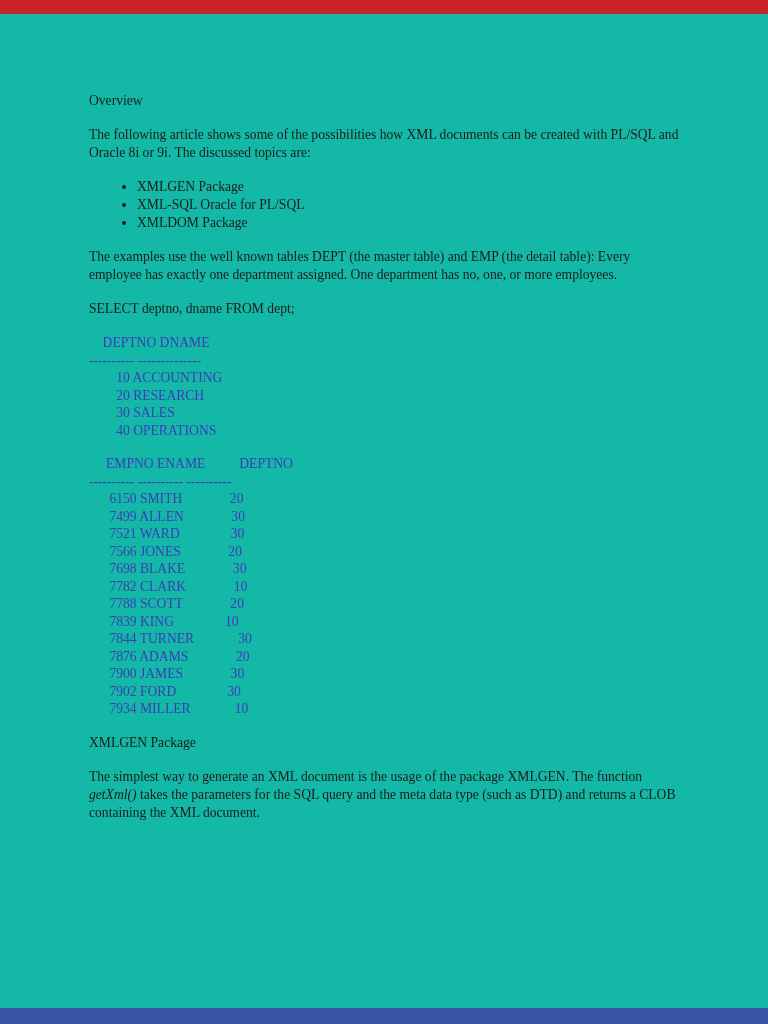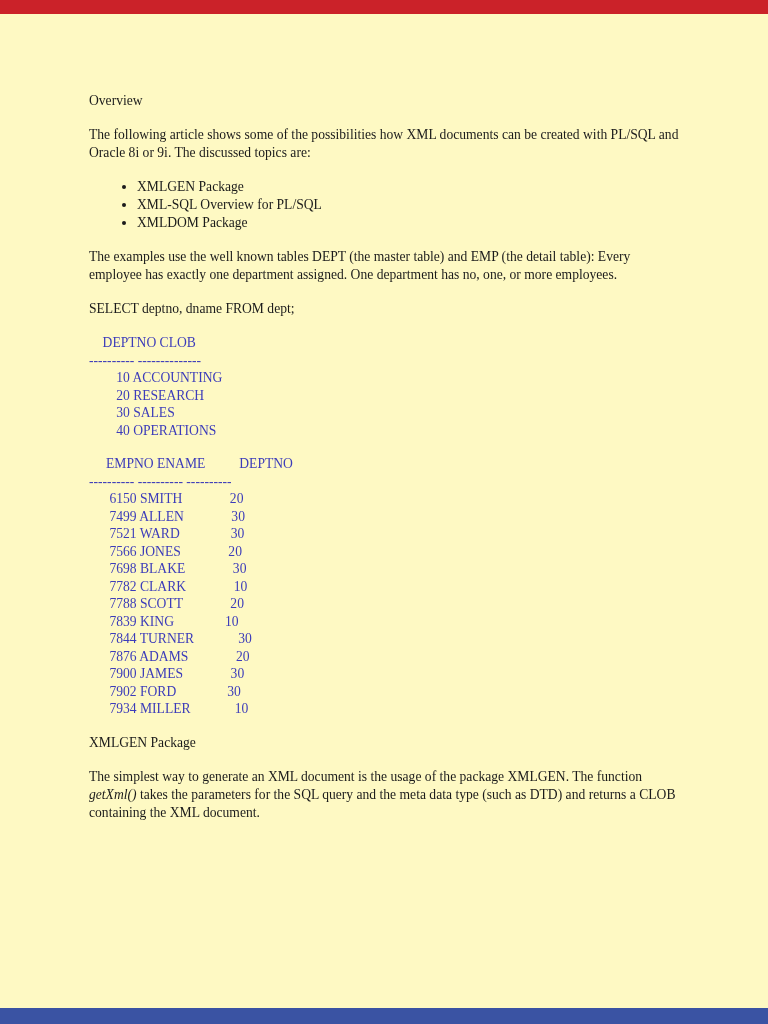--- a/index.html
+++ b/index.html
@@ -4,21 +4,21 @@
 <style>
   html, body { margin: 0; padding: 0; }
   body {
     width: 768px; height: 1024px;
     background: #ffffff;
     font-family: "Liberation Serif", "DejaVu Serif", serif;
   }
   .page {
     position: relative;
     width: 768px; height: 1024px;
-    background: #fef9c3;
+    background: #14b8a6;
     overflow: hidden;
     text-decoration: underline;
   }
   .top-bar {
     position: absolute; top: 0; left: 0;
     width: 768px; height: 14px;
     background: #cb2229;
   }
   .bottom-bar {
     position: absolute; bottom: 0; left: 0;
@@ -56,30 +56,30 @@
   <div class="top-bar"></div>
 
   <div class="content">
 
     <p>Overview</p>
 
     <p>The following article shows some of the possibilities how XML documents can be created with PL/SQL and Oracle 8i or 9i. The discussed topics are:</p>
 
     <ul class="topics">
       <li>XMLGEN Package</li>
-      <li>XML-SQL Overview for PL/SQL</li>
+      <li>XML-SQL Oracle for PL/SQL</li>
       <li>XMLDOM Package</li>
     </ul>
 
     <p>The examples use the well known tables DEPT (the master table) and EMP (the detail table): Every employee has exactly one department assigned. One department has no, one, or more employees.</p>
 
     <p>SELECT deptno, dname FROM dept;</p>
 
     <div class="sql-result">
-      <div>    DEPTNO CLOB</div>
+      <div>    DEPTNO DNAME</div>
       <div>---------- --------------</div>
       <div>        10 ACCOUNTING</div>
       <div>        20 RESEARCH</div>
       <div>        30 SALES</div>
       <div>        40 OPERATIONS</div>
     </div>
 
 
     <div class="sql-result">
       <div>     EMPNO ENAME          DEPTNO</div>

